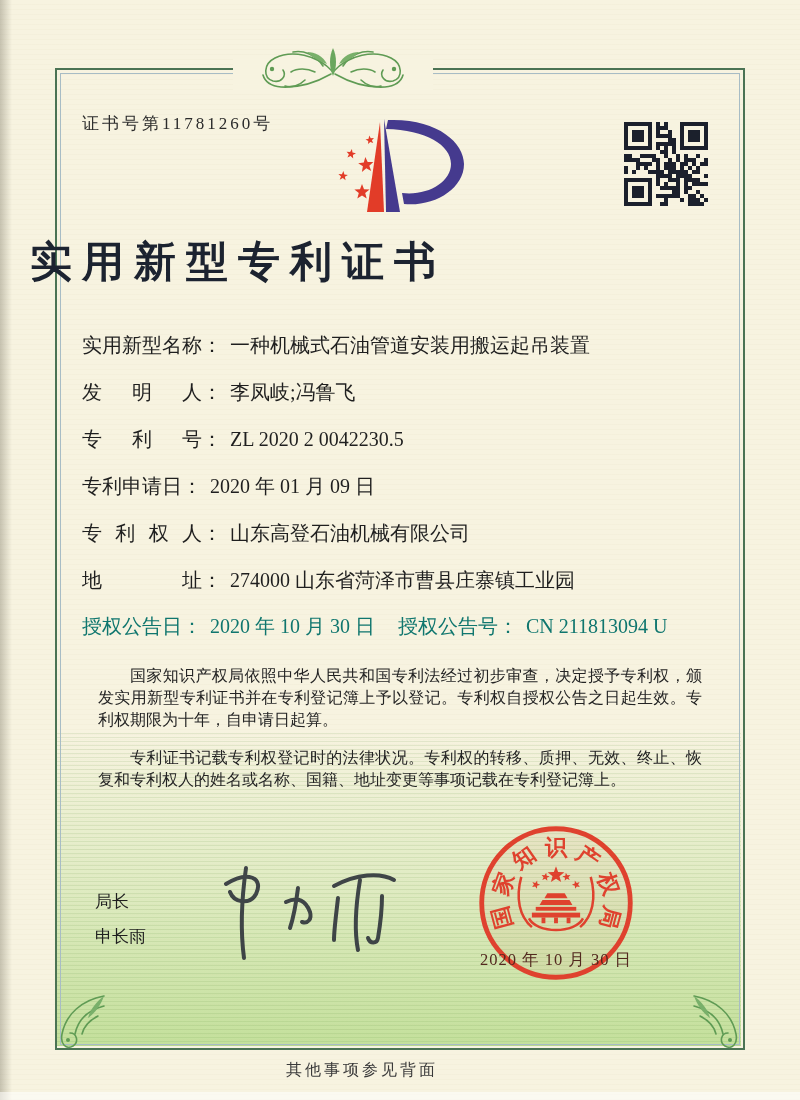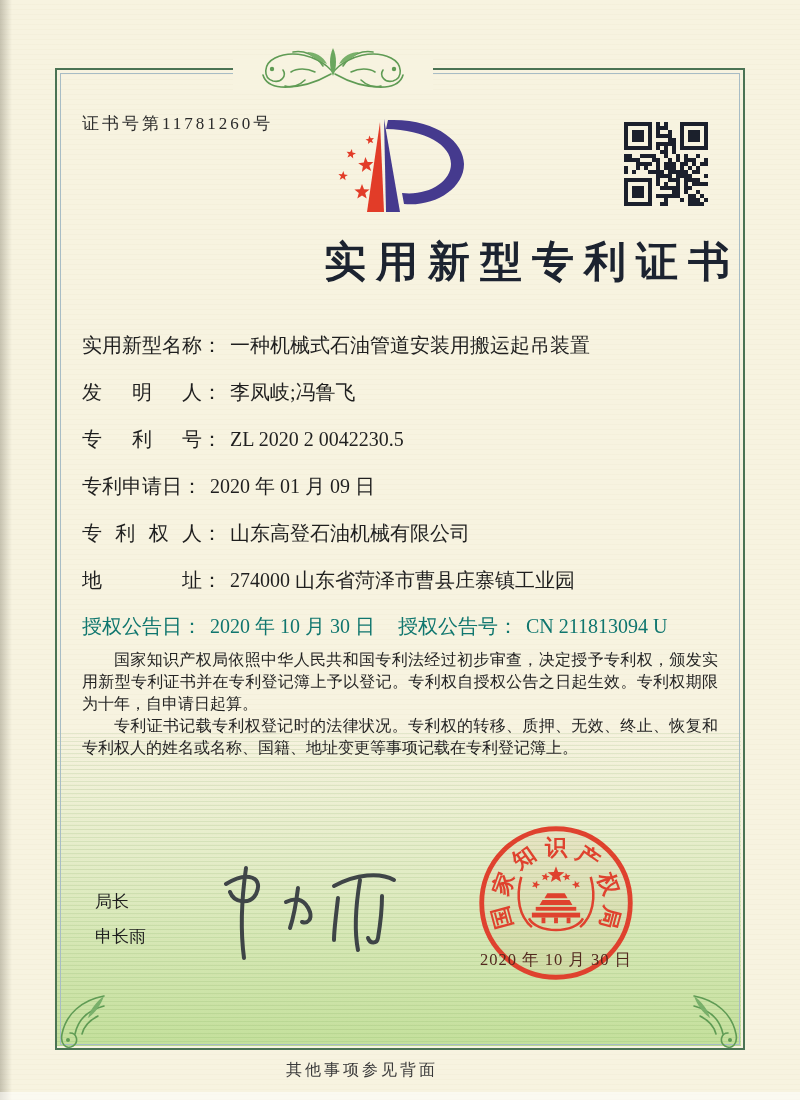--- a/index.html
+++ b/index.html
@@ -18,35 +18,35 @@
         background:repeating-linear-gradient(0deg,rgba(104,152,72,0.14) 0 1px,rgba(0,0,0,0) 1px 4px);}
 
   .frame-outer{position:absolute;left:55px;top:68px;width:686px;height:978px;border:2px solid #4b7354;}
   .frame-inner{position:absolute;inset:3px;border:1px solid #a7bcc5;}
 
   .cert-no{position:absolute;left:82px;top:112px;font-size:17px;letter-spacing:3px;color:#2b2b2b;}
 
   .logo{position:absolute;left:322px;top:114px;}
   .qr{position:absolute;left:622px;top:120px;}
 
-  .title{position:absolute;left:0;right:60px;top:234px;text-align:right;font-size:42px;font-weight:bold;
+  .title{position:absolute;left:0;right:60px;top:234px;text-align:left;font-size:42px;font-weight:bold;
         letter-spacing:10px;text-indent:10px;color:#1c2330;padding-left:20px;}
 
   .fields{position:absolute;left:82px;top:332px;width:640px;font-size:20px;color:#1f1f1f;}
   .field-row{height:47px;white-space:nowrap;}
   .flabel-text{display:inline-block;width:120px;text-align:justify;text-align-last:justify;vertical-align:bottom;}
   .flabel-text.natural{width:auto;text-align-left;text-align-last:auto;}
   .fvalue{margin-left:8px;}
 
   .grant-row{position:absolute;left:82px;top:613px;width:660px;font-size:20px;display:flex;white-space:nowrap;color:#0f766e;}
   .grant-col1{width:316px;}
 
   .paragraphs{position:absolute;left:82px;top:649px;width:636px;font-size:16px;line-height:22px;
         text-align:justify;color:#242424;}
-  .paragraphs p{margin:0;text-indent:2em;}
+  .paragraphs p{margin:16px;text-indent:2em;}
 
   .signer{position:absolute;left:95px;top:884px;font-size:17px;line-height:35px;color:#1f1f1f;}
   .signature{position:absolute;left:198px;top:846px;}
 
   .seal{position:absolute;left:474px;top:821px;pointer-events:none;}
   .seal-char{font-size:23px;font-weight:bold;fill:#df422e;text-anchor:middle;dominant-baseline:central;
         font-family:"Liberation Serif","DejaVu Serif",serif;}
   .seal-date{position:absolute;left:462px;top:949px;width:188px;text-align:center;font-size:16.5px;
         letter-spacing:1px;color:#53291f;}
 

